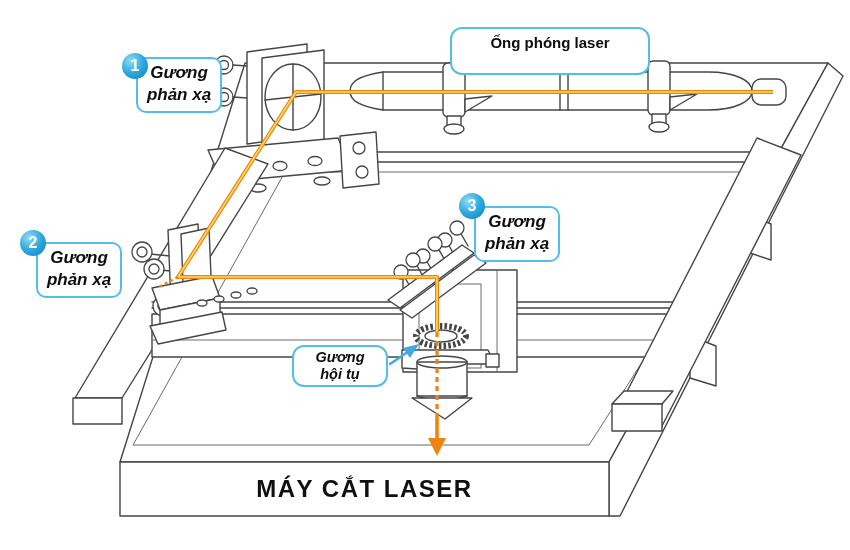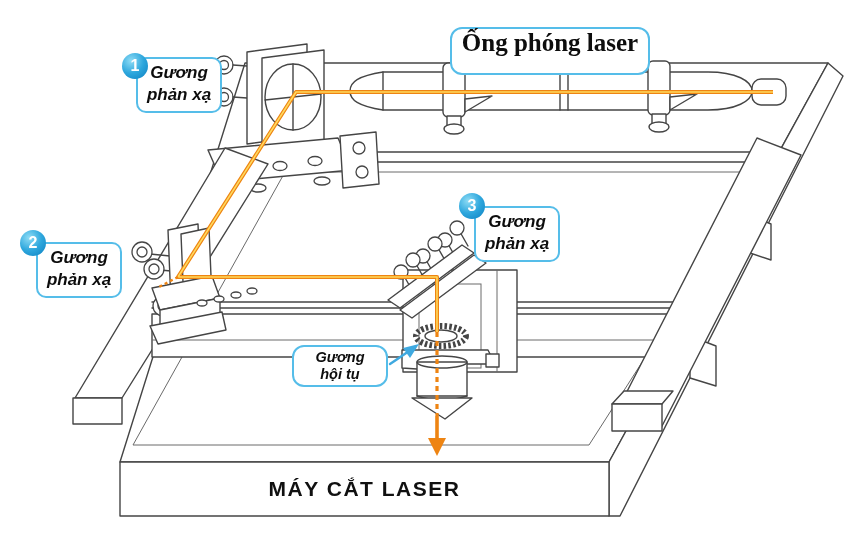--- a/index.html
+++ b/index.html
@@ -23,33 +23,33 @@
   .beam-dash2{fill:none;stroke:var(--beam);stroke-width:2.4;stroke-dasharray:3 3;}
   .beam-solid{fill:none;stroke:var(--beam);stroke-width:3.6;}
   .beam-head{fill:var(--beam);stroke:none;}
   .leader{fill:none;stroke:var(--leader_arrow);stroke-width:2.4;stroke-linecap:round;}
   .leader-head{fill:var(--leader_arrow);stroke:none;}
   
   .callout{position:absolute;background:#fff;border:2.5px solid var(--label_border);
            border-radius:10px;font-weight:bold;color:var(--label_text);text-align:center;
            box-sizing:border-box;z-index:5;}
   .callout .ln1,.callout .ln2{display:block;font-style:italic;}
-  #lbl-tube{left:450px;top:27px;width:200px;height:48px;font-size:25px;line-height:28px;border-radius:12px;font-family:Liberation Serif, serif;}
+  #lbl-tube{left:450px;top:27px;width:200px;height:48px;font-size:15px;line-height:28px;border-radius:12px;}
   #lbl-m1{left:136px;top:57px;width:86px;padding:3px 2px 5px 2px;font-size:17px;line-height:1.3;}
   #lbl-m2{left:36px;top:242px;width:86px;padding:3px 2px 5px 2px;font-size:17px;line-height:1.3;}
   #lbl-m3{left:474px;top:206px;width:86px;padding:3px 2px 5px 2px;font-size:17px;line-height:1.3;}
   #lbl-lens{left:292px;top:345px;width:96px;padding:2px 0 3px 0;font-size:14.5px;line-height:1.15;border-radius:12px;}
   .badge{position:absolute;width:26px;height:26px;border-radius:50%;
          background:radial-gradient(circle at 35% 30%,var(--badge_hi) 0%,var(--badge_mid) 50%,var(--badge_lo) 100%);
          color:#fff;font-size:16px;font-weight:bold;line-height:26px;text-align:center;}
   #lbl-m1 .badge{left:-16px;top:-6px;}
   #lbl-m2 .badge{left:-18px;top:-14px;}
   #lbl-m3 .badge{left:-17px;top:-15px;}
   #lbl-machine{position:absolute;left:120px;top:462px;width:489px;height:54px;display:flex;
-               align-items:center;justify-content:center;font-size:21px;font-weight:bold;
+               align-items:center;justify-content:center;font-size:24px;font-weight:bold;
                letter-spacing:1.5px;color:#101010;z-index:4;}
 </style>
 </head>
 <body>
 
 <div id="stage">
 
   <svg id="art" width="850" height="550" viewBox="0 0 850 550">
 
     <g>

